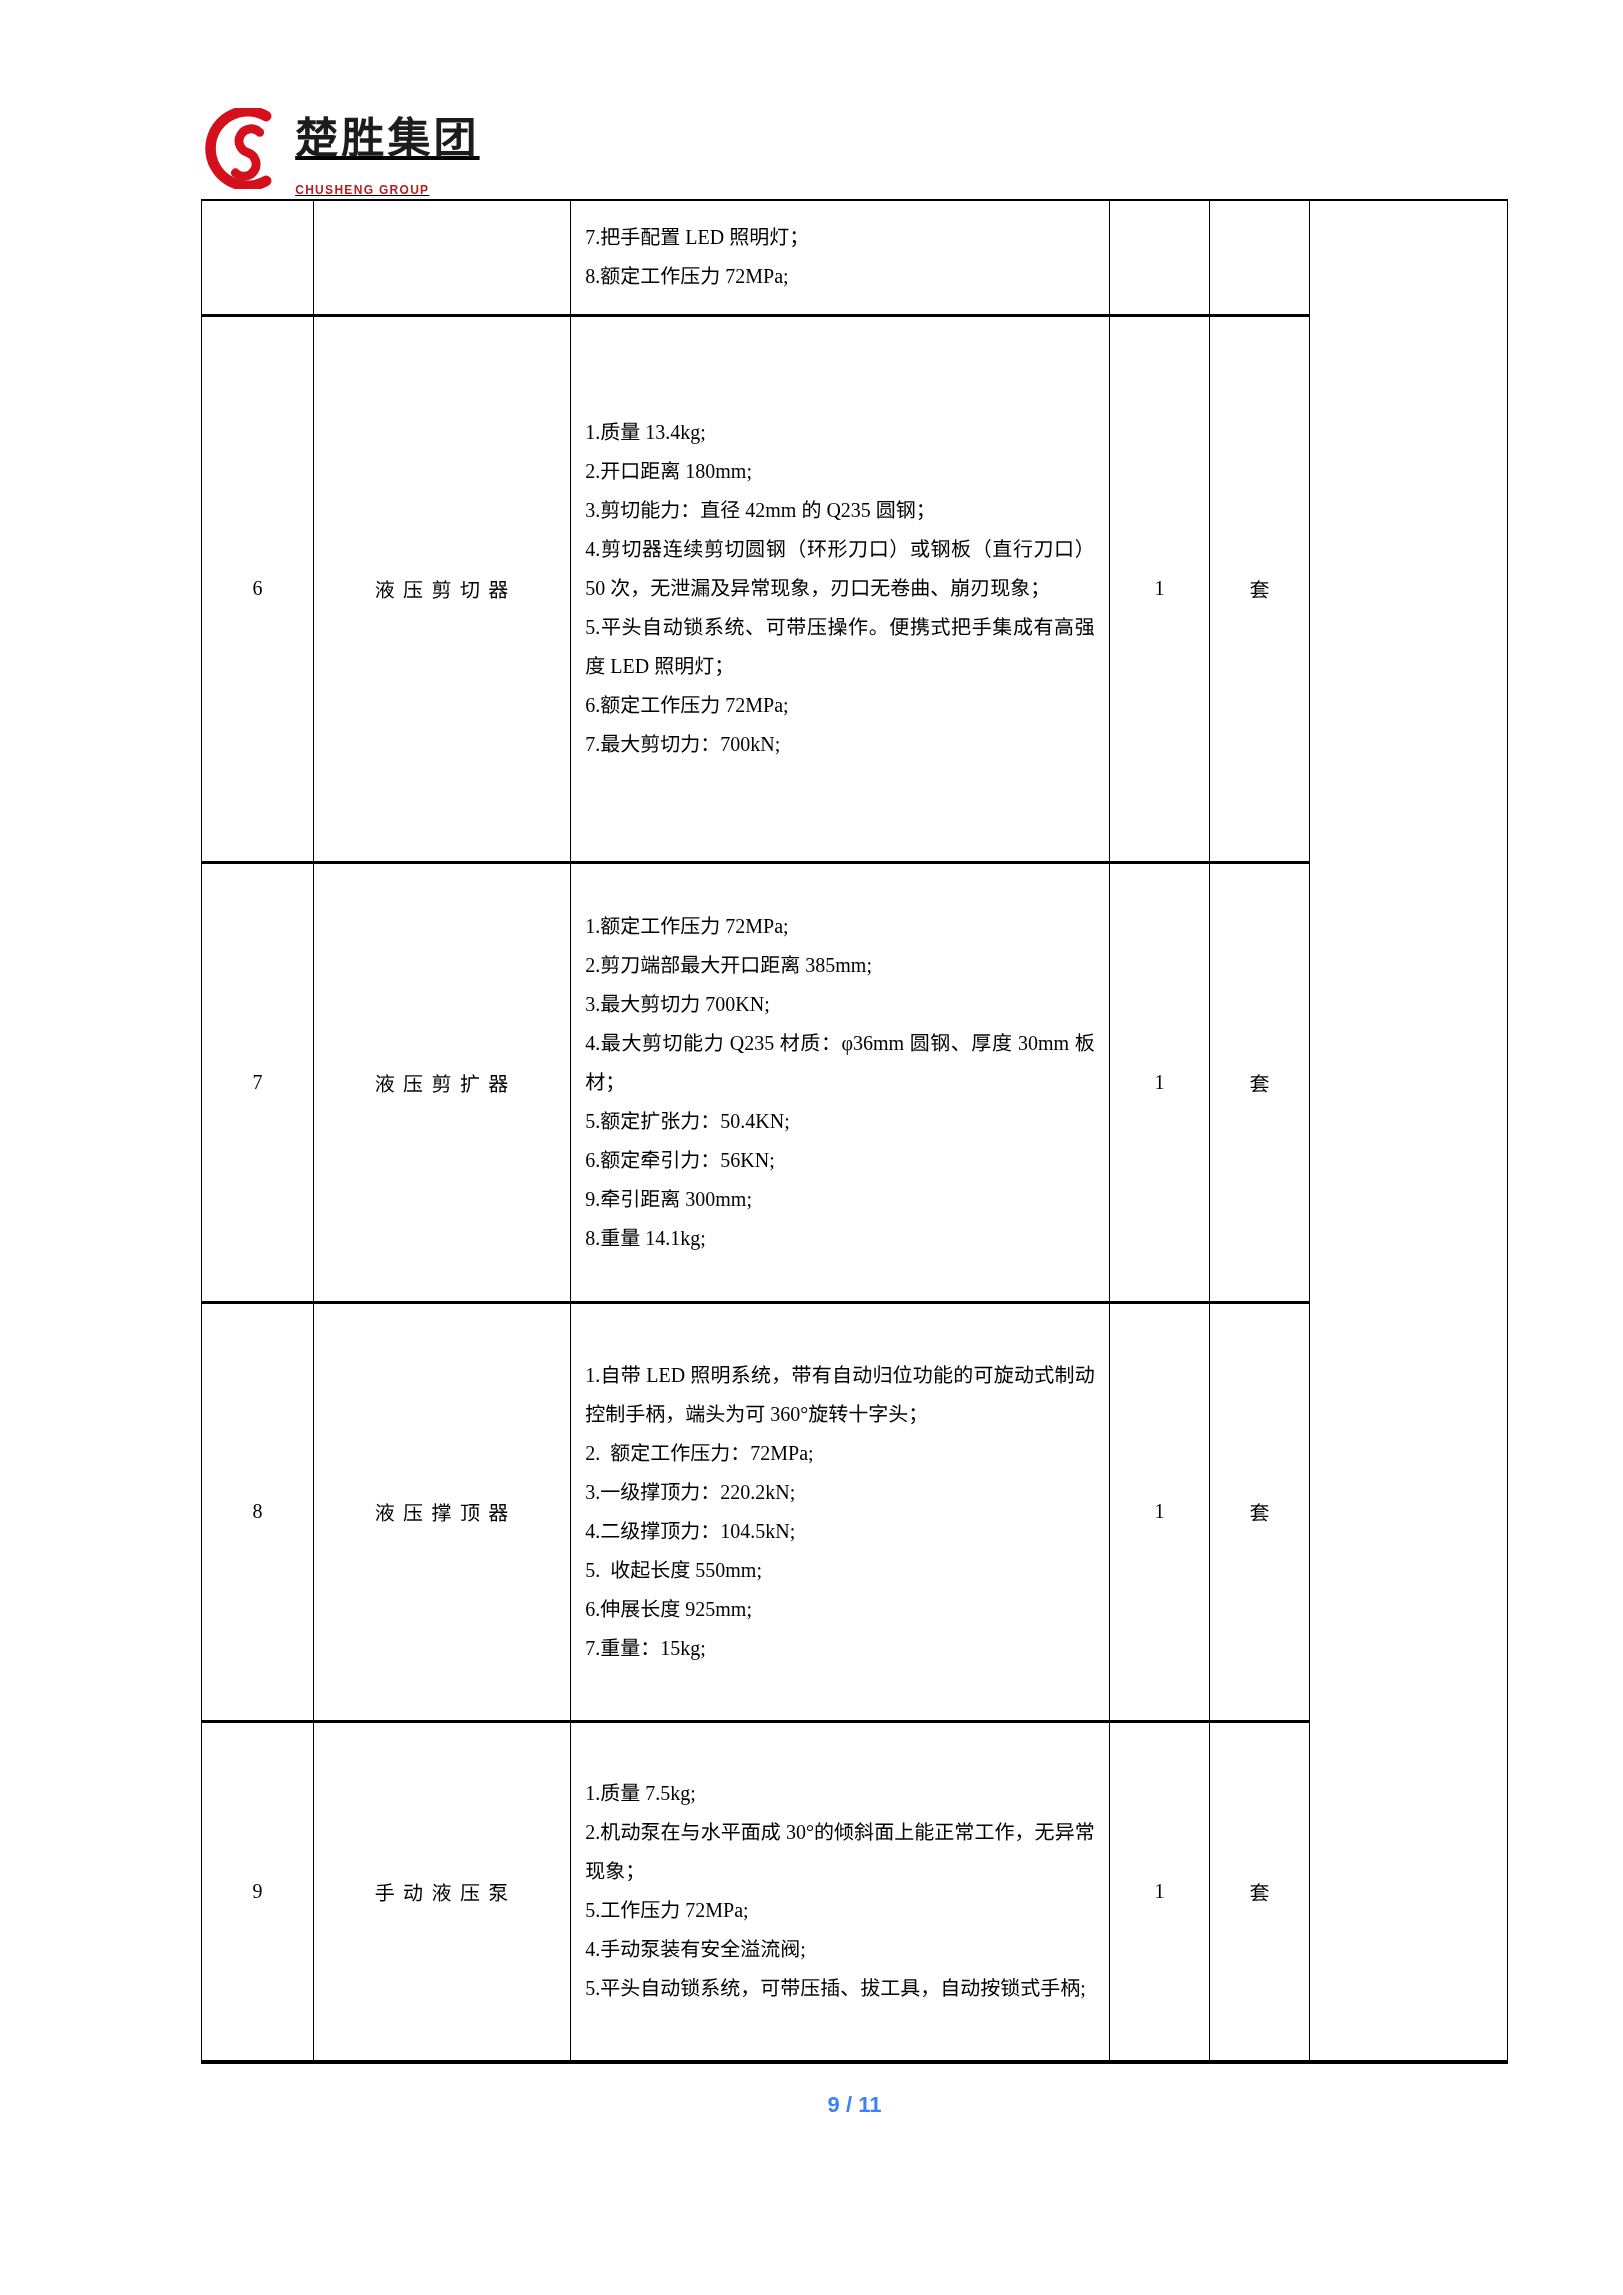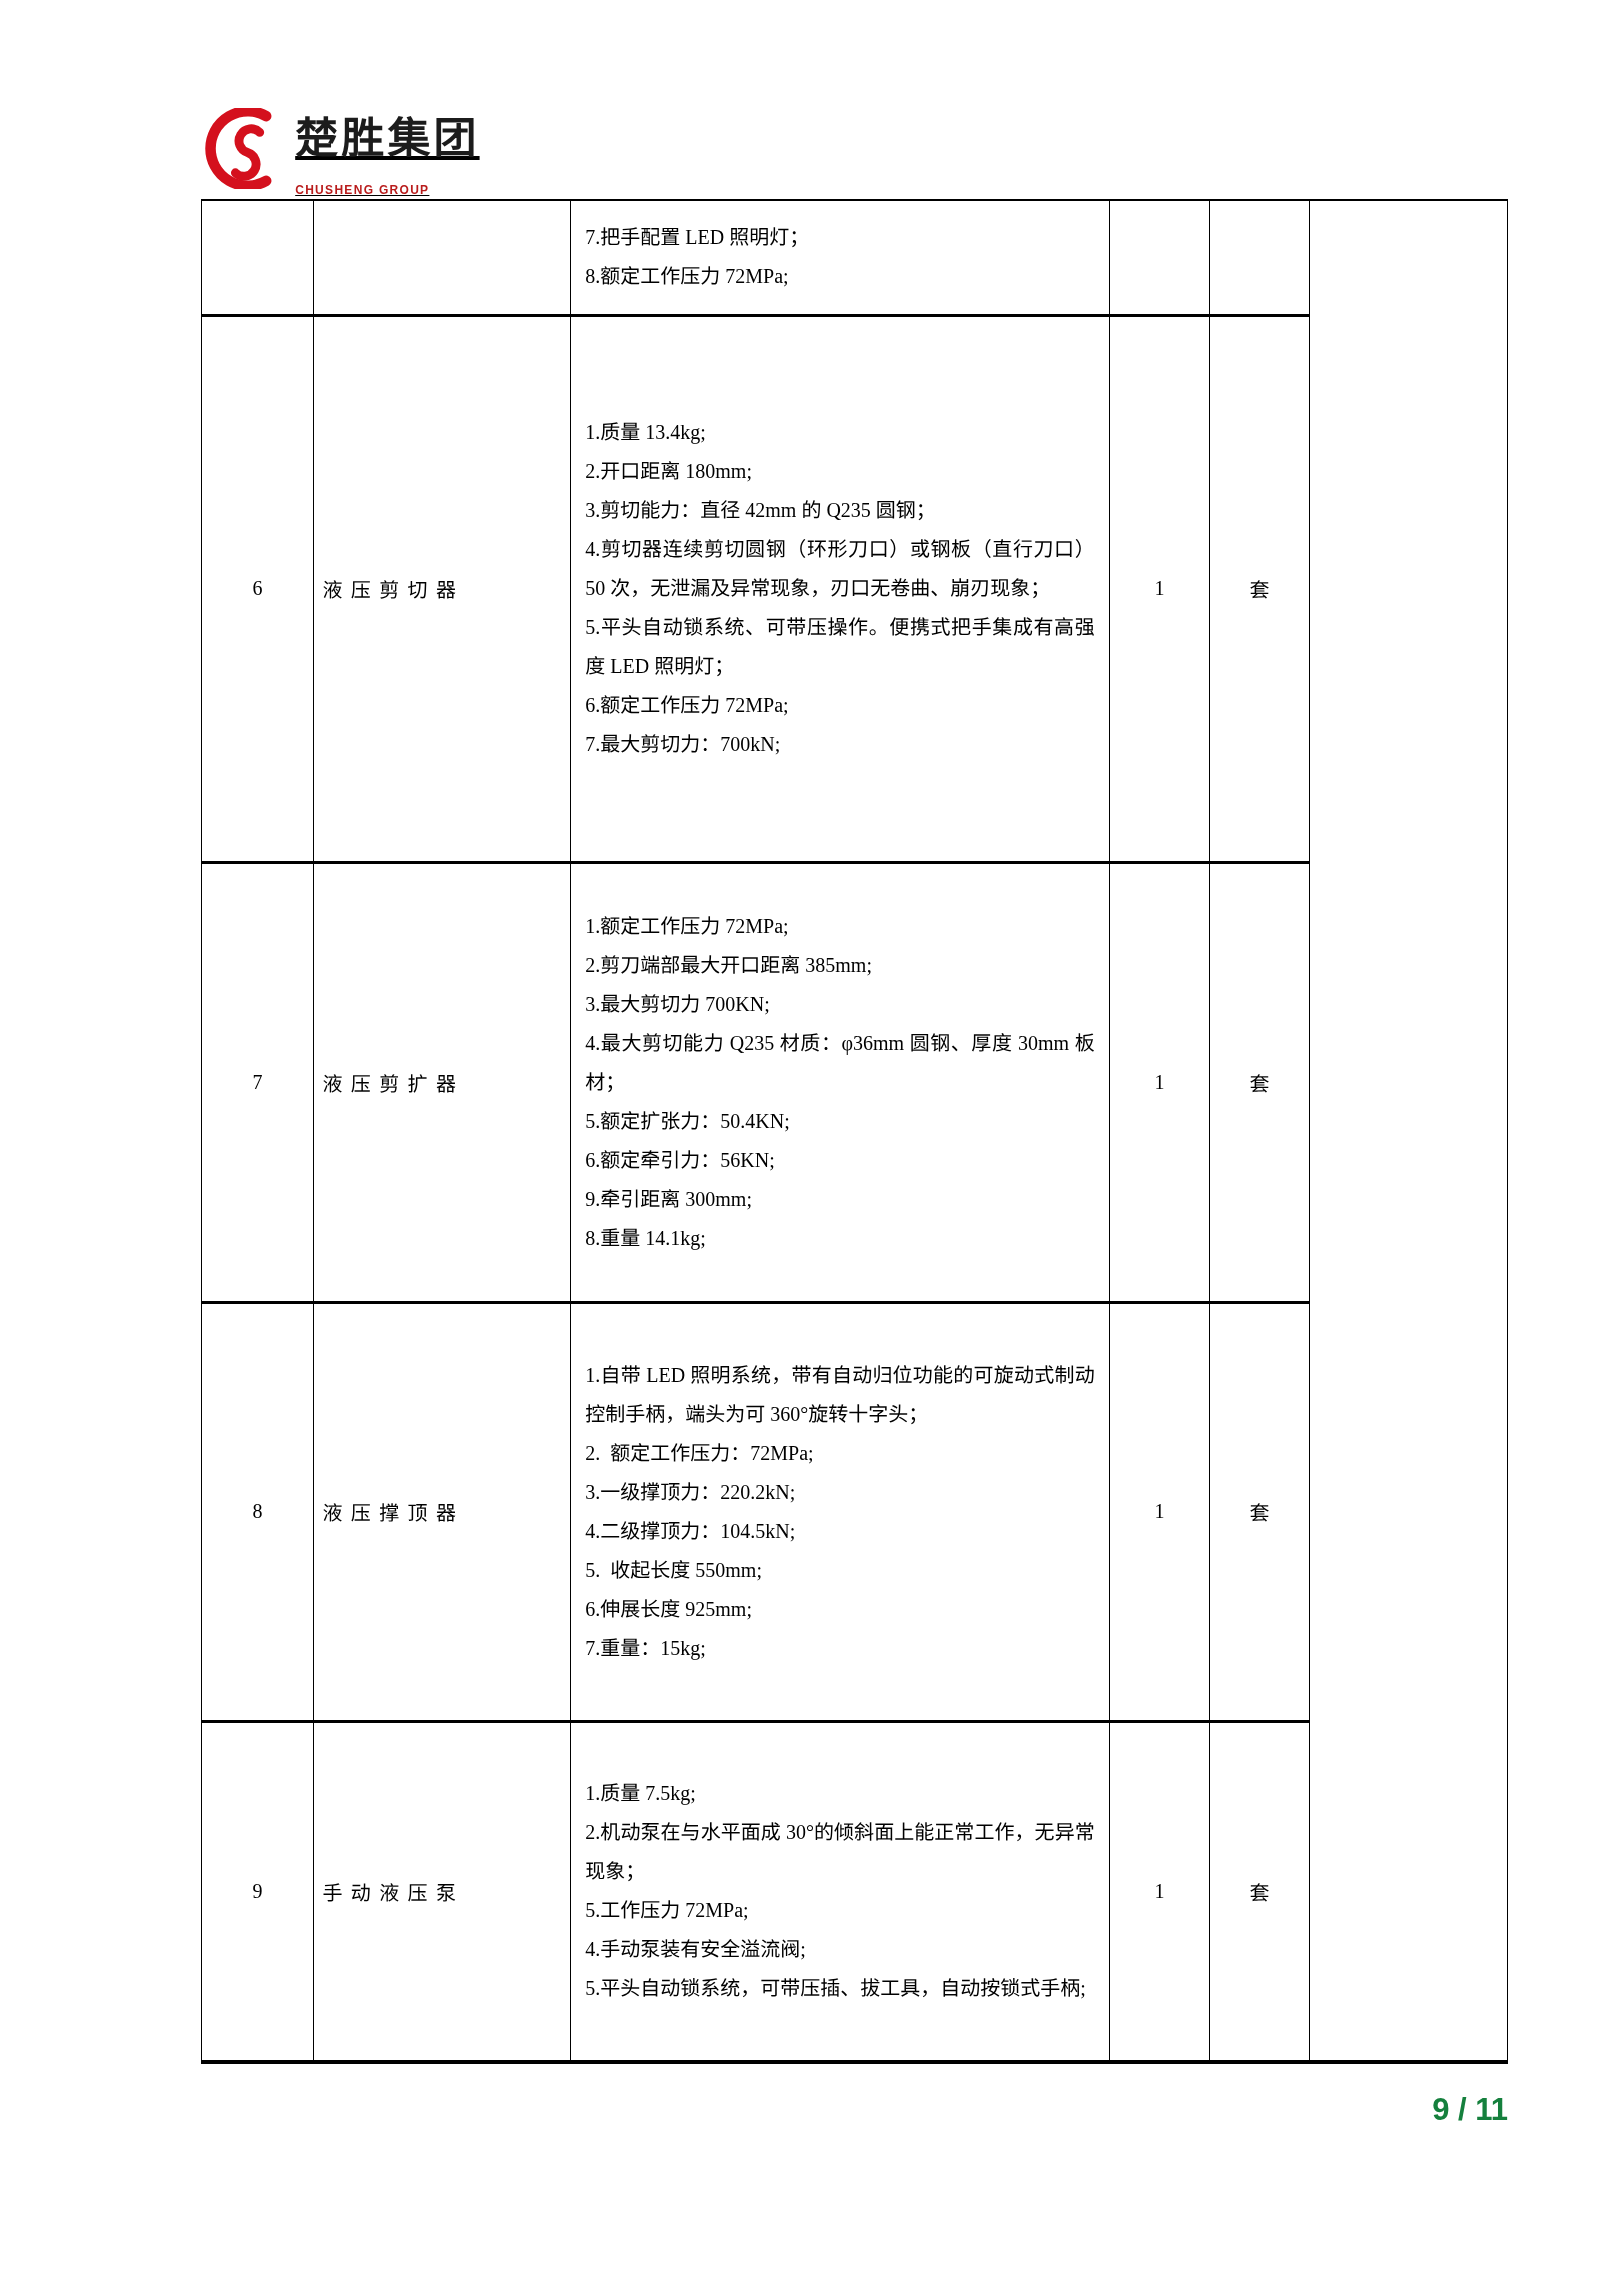--- a/index.html
+++ b/index.html
@@ -22,36 +22,36 @@
   table.spec td{
     border:1.5px solid #000;
     vertical-align:middle;
     font-size:20px;
     overflow:hidden;
   }
   table.spec tr{border-top:2px solid #000;}
   table.spec tr.sep{border-top:3.6px solid #000;}
   table.spec{border-bottom:4.6px solid #000;}
   td.c-no{text-align:center;}
-  td.c-name{letter-spacing:0.42em;padding-left:0.42em;}
+  td.c-name{text-align:center;letter-spacing:0.42em;padding-left:0.42em;}
   td.c-spec{padding:10.2px 14.3px;}
   td.c-qty,td.c-unit{text-align:center;}
   .spec-line{
     line-height:39px;
     text-align:justify;
     text-justify:inter-ideograph;
     white-space:pre-wrap;
     word-break:break-word;
   }
   
   .footer{
     position:absolute;left:201px;top:2092px;width:1307px;
-    text-align:right;
+    text-align:center;
     font-family:"Liberation Sans","DejaVu Sans",sans-serif;
-    font-weight:bold;font-size:31px;color:#15803d;
+    font-weight:bold;font-size:22px;color:#3b82f6;
   }
 </style>
 </head>
 <body>
 
 <div class="logo">
   <svg class="logo-mark" viewBox="0 0 100 100" xmlns="http://www.w3.org/2000/svg">
     <path d="M 78 10 A 46 46 0 1 0 78 90" fill="none" stroke="#d4101d" stroke-width="13" stroke-linecap="round"></path>
     <path d="M 70 30 A 15 15 0 1 0 55 55 A 15 15 0 1 1 40 80" fill="none" stroke="#d4101d" stroke-width="11" stroke-linecap="round"></path>
   </svg>

